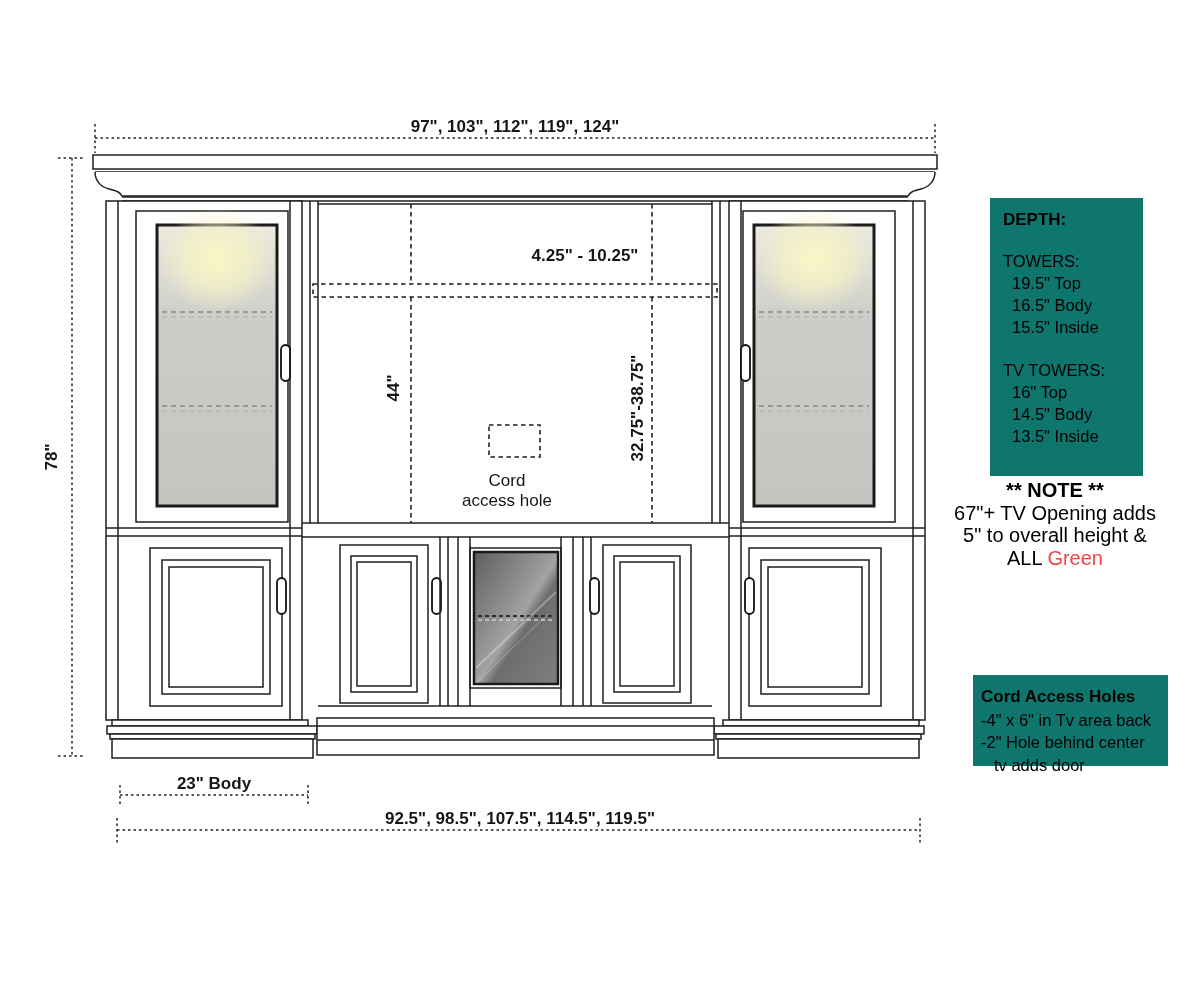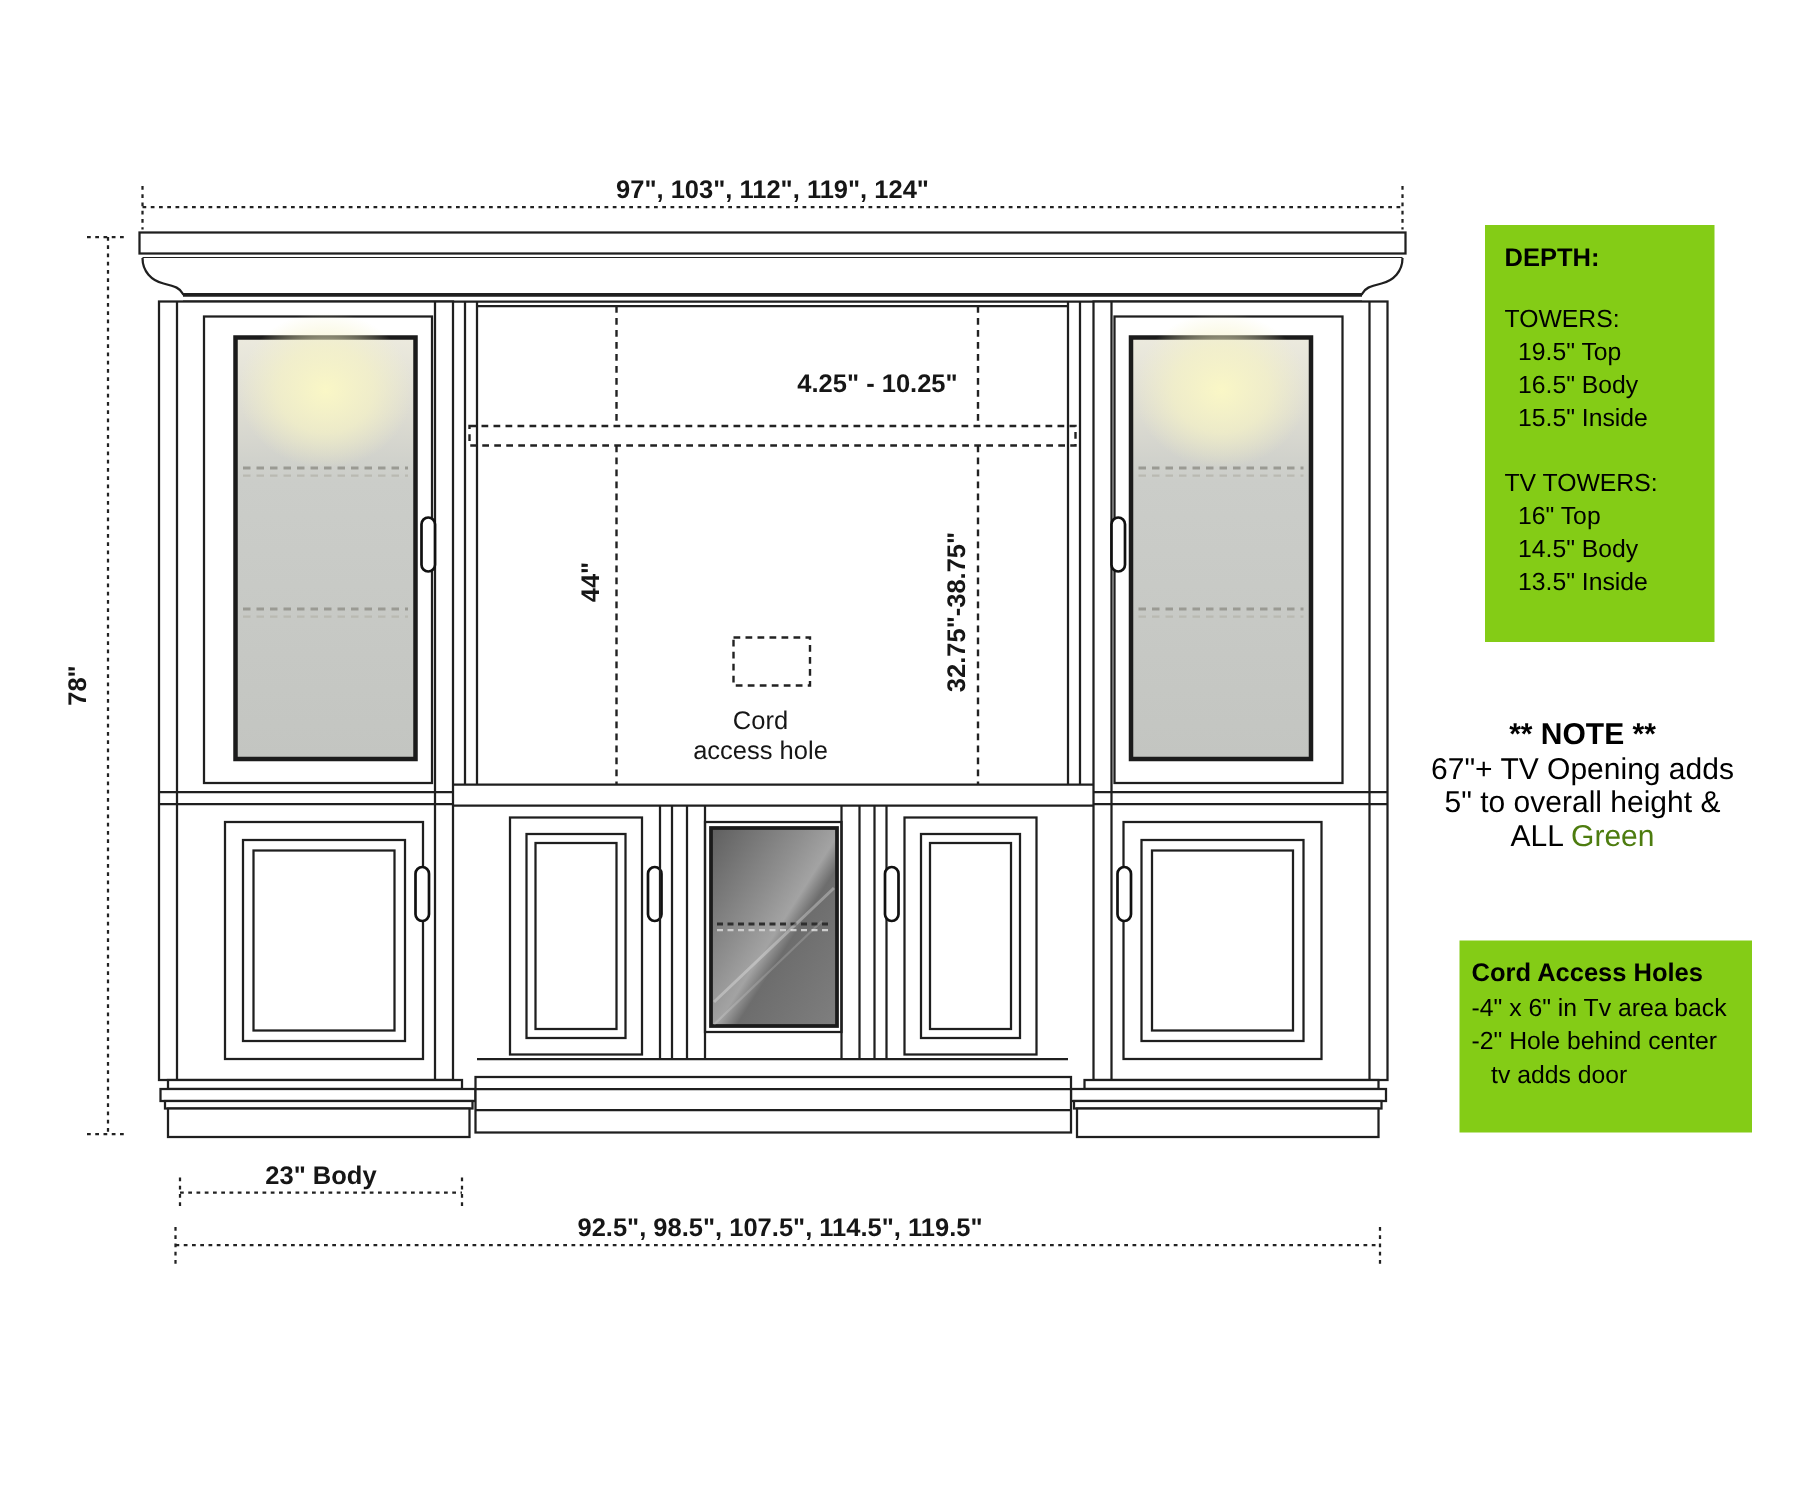--- a/index.html
+++ b/index.html
@@ -9,34 +9,34 @@
     overflow:hidden;
   }
   #stage{position:absolute;left:0;top:0;width:1200px;height:1000px;}
   svg{position:absolute;left:0;top:0;}
   svg text{font-family:"Liberation Sans","DejaVu Sans",sans-serif;fill:#161616;}
   .dimlabel{font-size:17px;font-weight:600;}
   .greenlabel{font-size:17px;font-weight:600;}
   .cordlabel{font-size:17px;font-weight:400;}
 
   .panel{position:absolute;box-sizing:border-box;}
-  .graybox{background:#84cc16;}
+  .graybox{background:#0f766e;margin-top:48px;}
   .depth-box{left:990px;top:150px;width:153px;height:278px;padding:11px 4px 0 13px;
     font-size:16.5px;line-height:22px;}
   .depth-title{font-weight:700;font-size:17px;margin:0 0 19px 0;}
   .depth-group-title{margin:0;}
   .depth-item{padding-left:9px;}
   .depth-gap{height:21px;}
 
   .note-box{left:942px;top:479px;width:226px;text-align:center;
     font-size:20px;line-height:22.5px;}
   .note-title{font-weight:700;}
-  .green{color:#4d7c0f;}
-
-  .cord-box{left:973px;top:627px;width:195px;height:128px;padding:11px 4px 0 8px;
+  .green{color:#ef4444;}
+
+  .cord-box{left:973px;top:627px;width:195px;height:91px;padding:11px 4px 0 8px;
     font-size:16.5px;line-height:22.5px;}
   .cord-title{font-weight:700;font-size:17px;}
   .cord-indent{padding-left:13px;}
 </style>
 </head>
 <body>
 
 <div id="stage">
 
 <svg width="1200" height="1000" viewBox="0 0 1200 1000">

